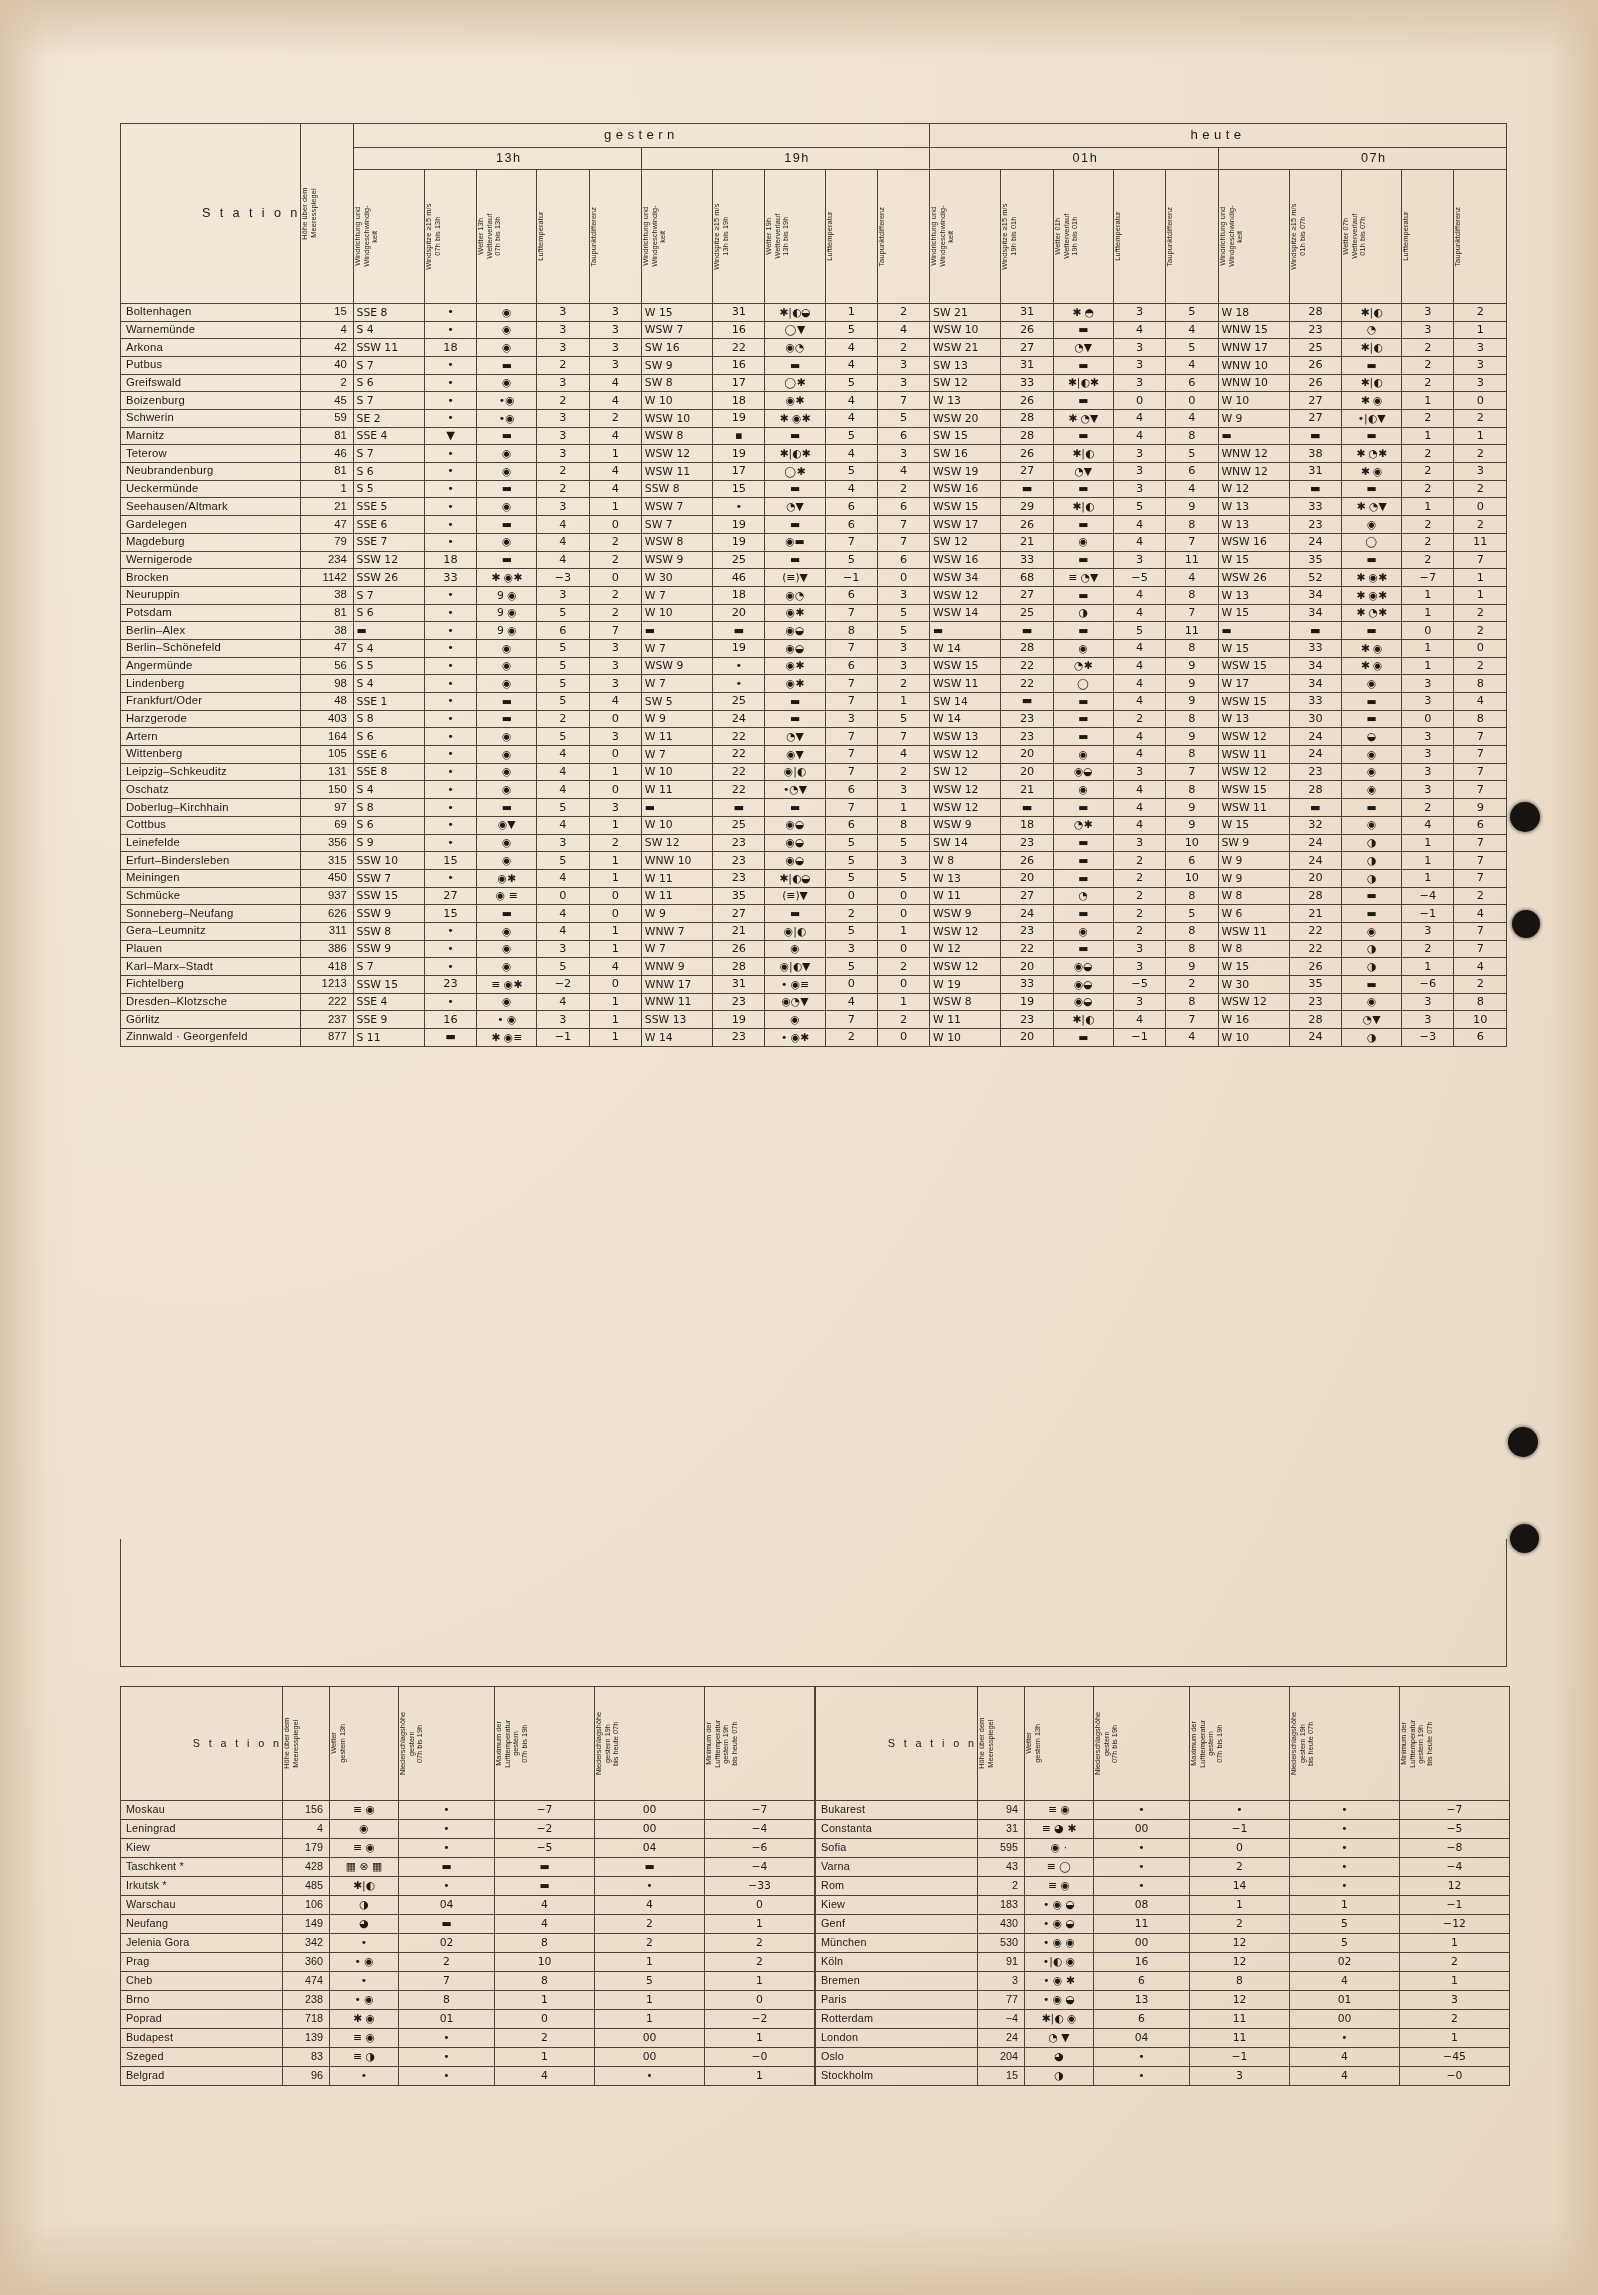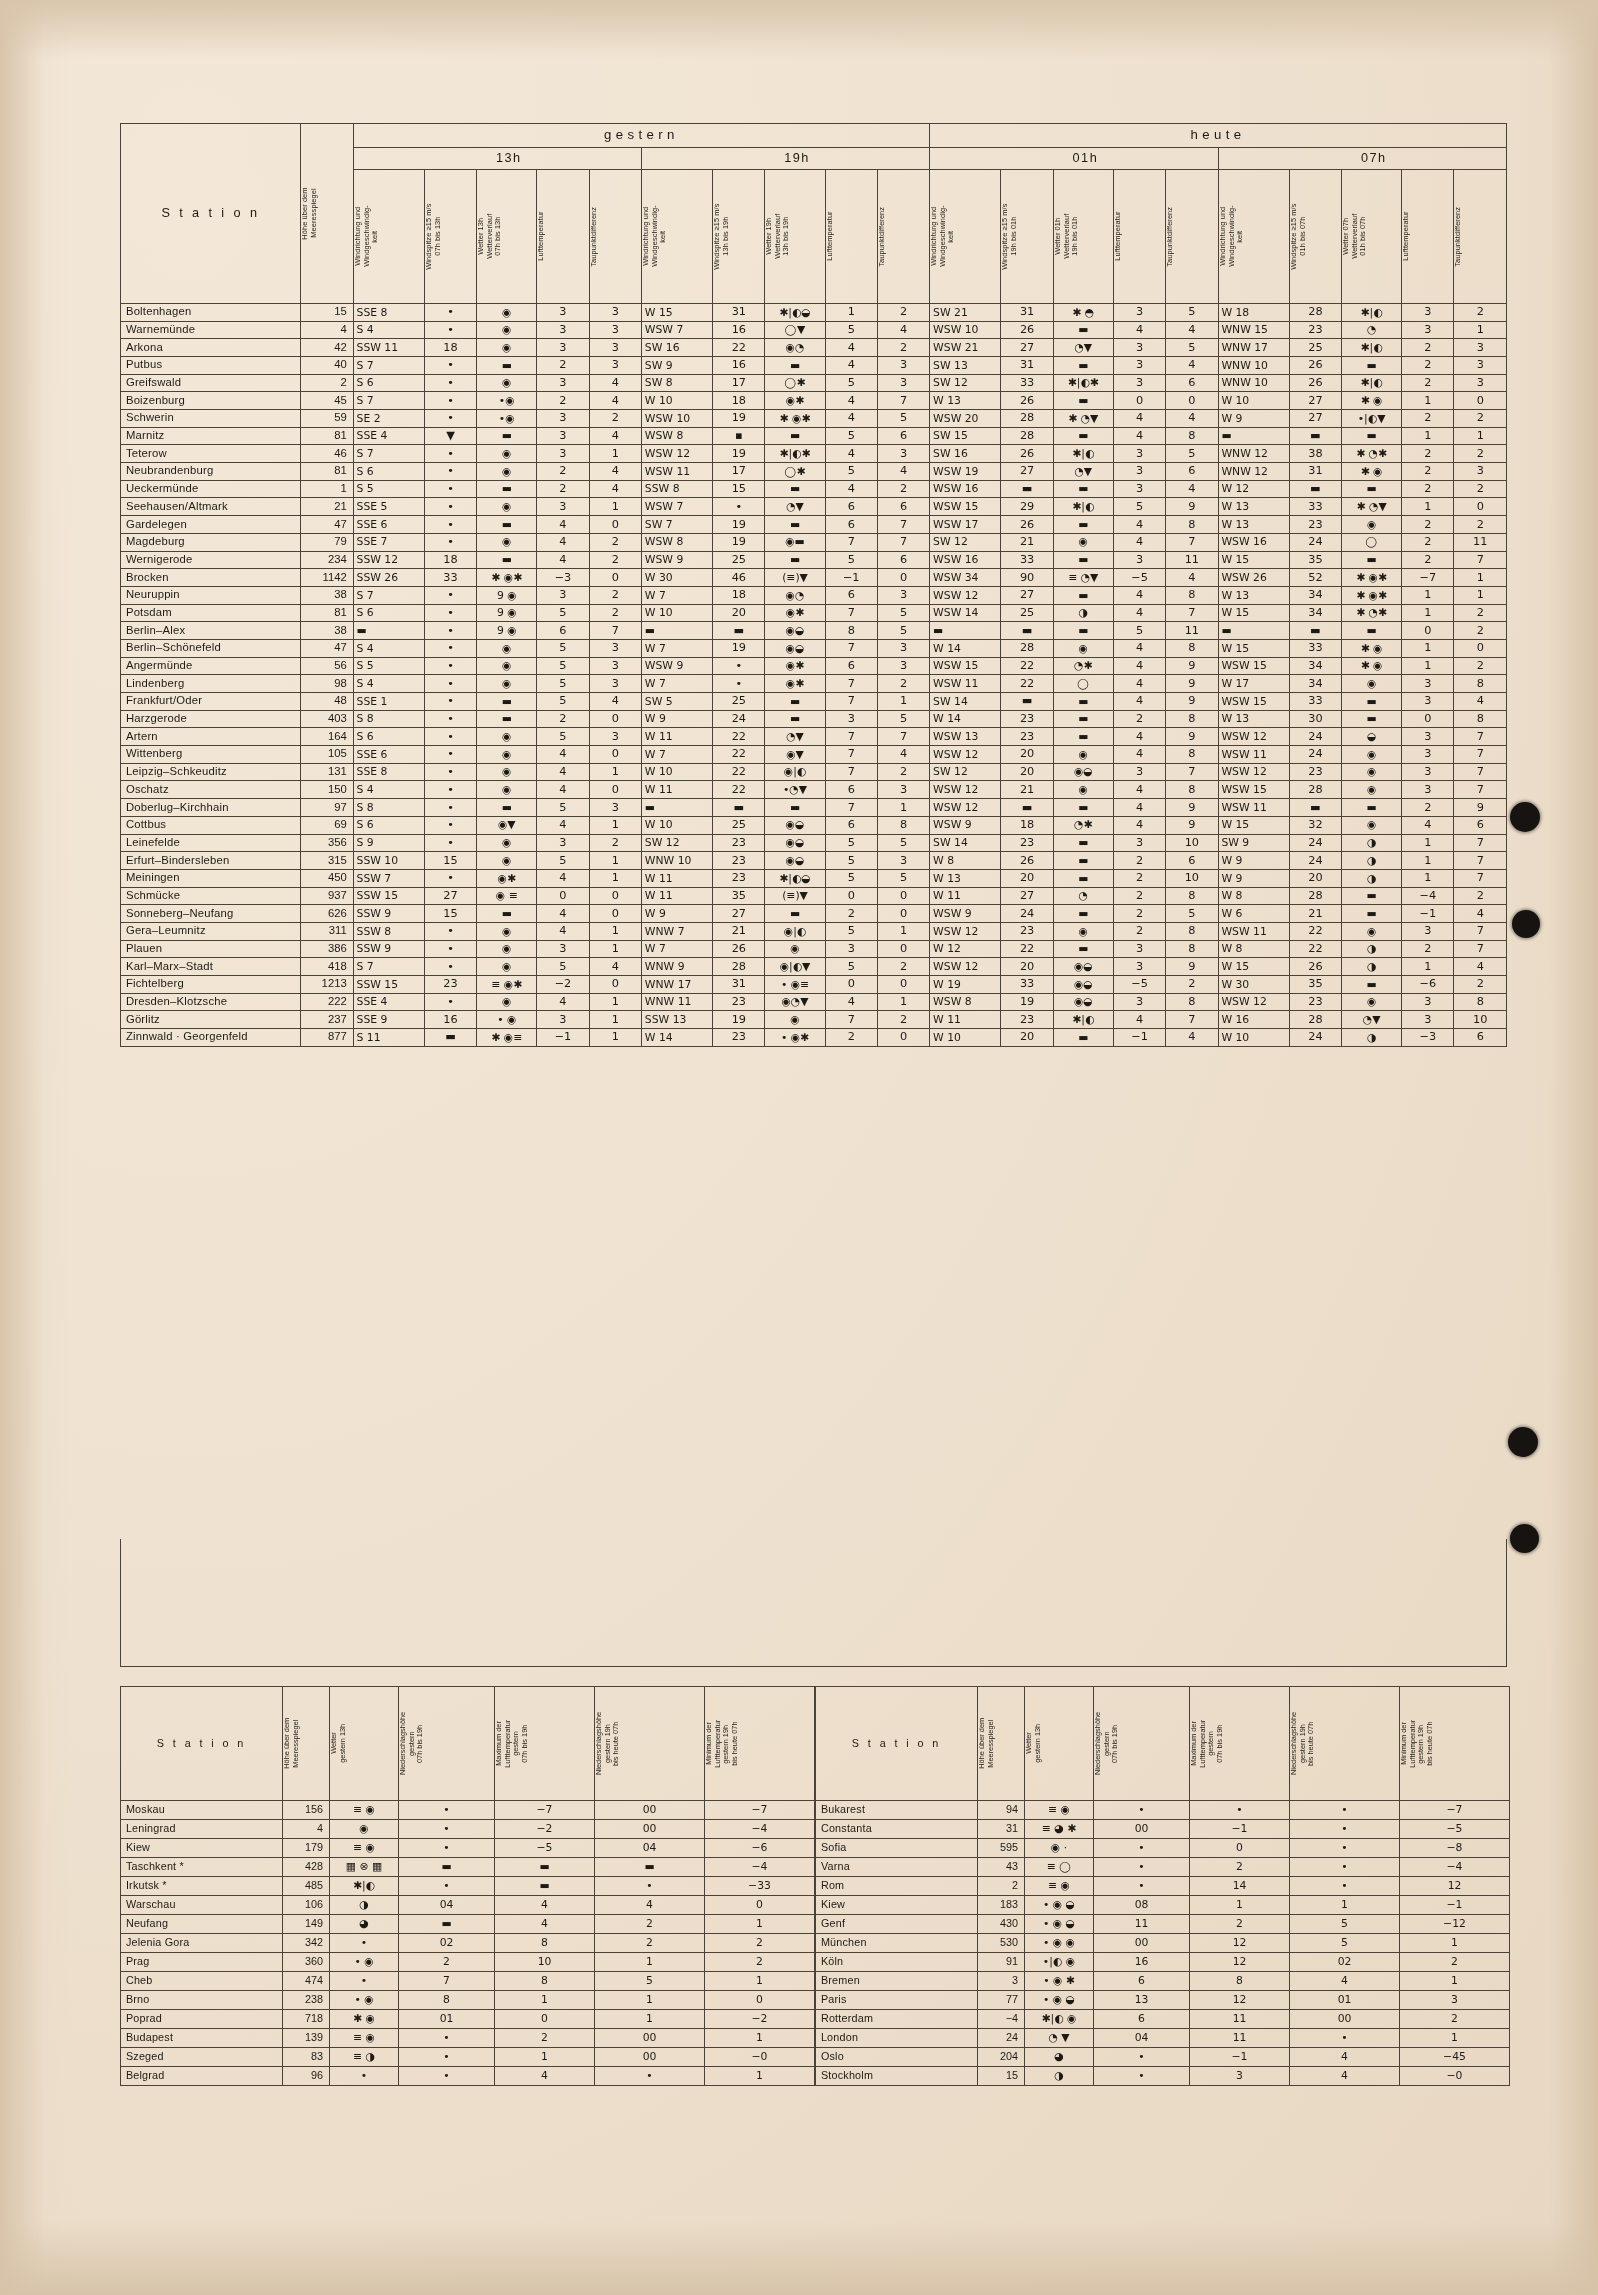--- a/index.html
+++ b/index.html
@@ -55,21 +55,21 @@
     writing-mode:vertical-rl;
     transform:rotate(180deg);
     white-space:pre;
     font-size:7.4px;
     line-height:1.15;
     letter-spacing:0.1px;
     padding:2.9px 0;
     height:100%;
   }
   .vhead{height:127px !important;}
-  .station-head{font-size:12.7px;letter-spacing:2.9px;}
+  .station-head{font-size:12.7px;letter-spacing:2.9px;text-align:right;}
   td.station{
     text-align:left;
     padding-left:4.9px;
     font-size:11.3px;
     letter-spacing:0.2px;
     white-space:nowrap;
   }
   td.alt{text-align:right;padding-right:5.9px;font-size:11.3px;}
   td.val{font-size:11.3px;}
   td.sym{font-size:10.8px;font-family:"DejaVu Sans",sans-serif;}
@@ -602,21 +602,21 @@
           <td class="val ink">33</td>
           <td class="sym ink">✱ ◉✱</td>
           <td class="val ink">−3</td>
           <td class="val ink">0</td>
           <td class="wind ink">W  30</td>
           <td class="val ink">46</td>
           <td class="sym ink">(≡)▼</td>
           <td class="val ink">−1</td>
           <td class="val ink">0</td>
           <td class="wind ink">WSW 34</td>
-          <td class="val ink">90</td>
+          <td class="val ink">68</td>
           <td class="sym ink">≡ ◔▼</td>
           <td class="val ink">−5</td>
           <td class="val ink">4</td>
           <td class="wind ink">WSW 26</td>
           <td class="val ink">52</td>
           <td class="sym ink">✱ ◉✱</td>
           <td class="val ink">−7</td>
           <td class="val ink">1</td>
         </tr>
         <tr>

